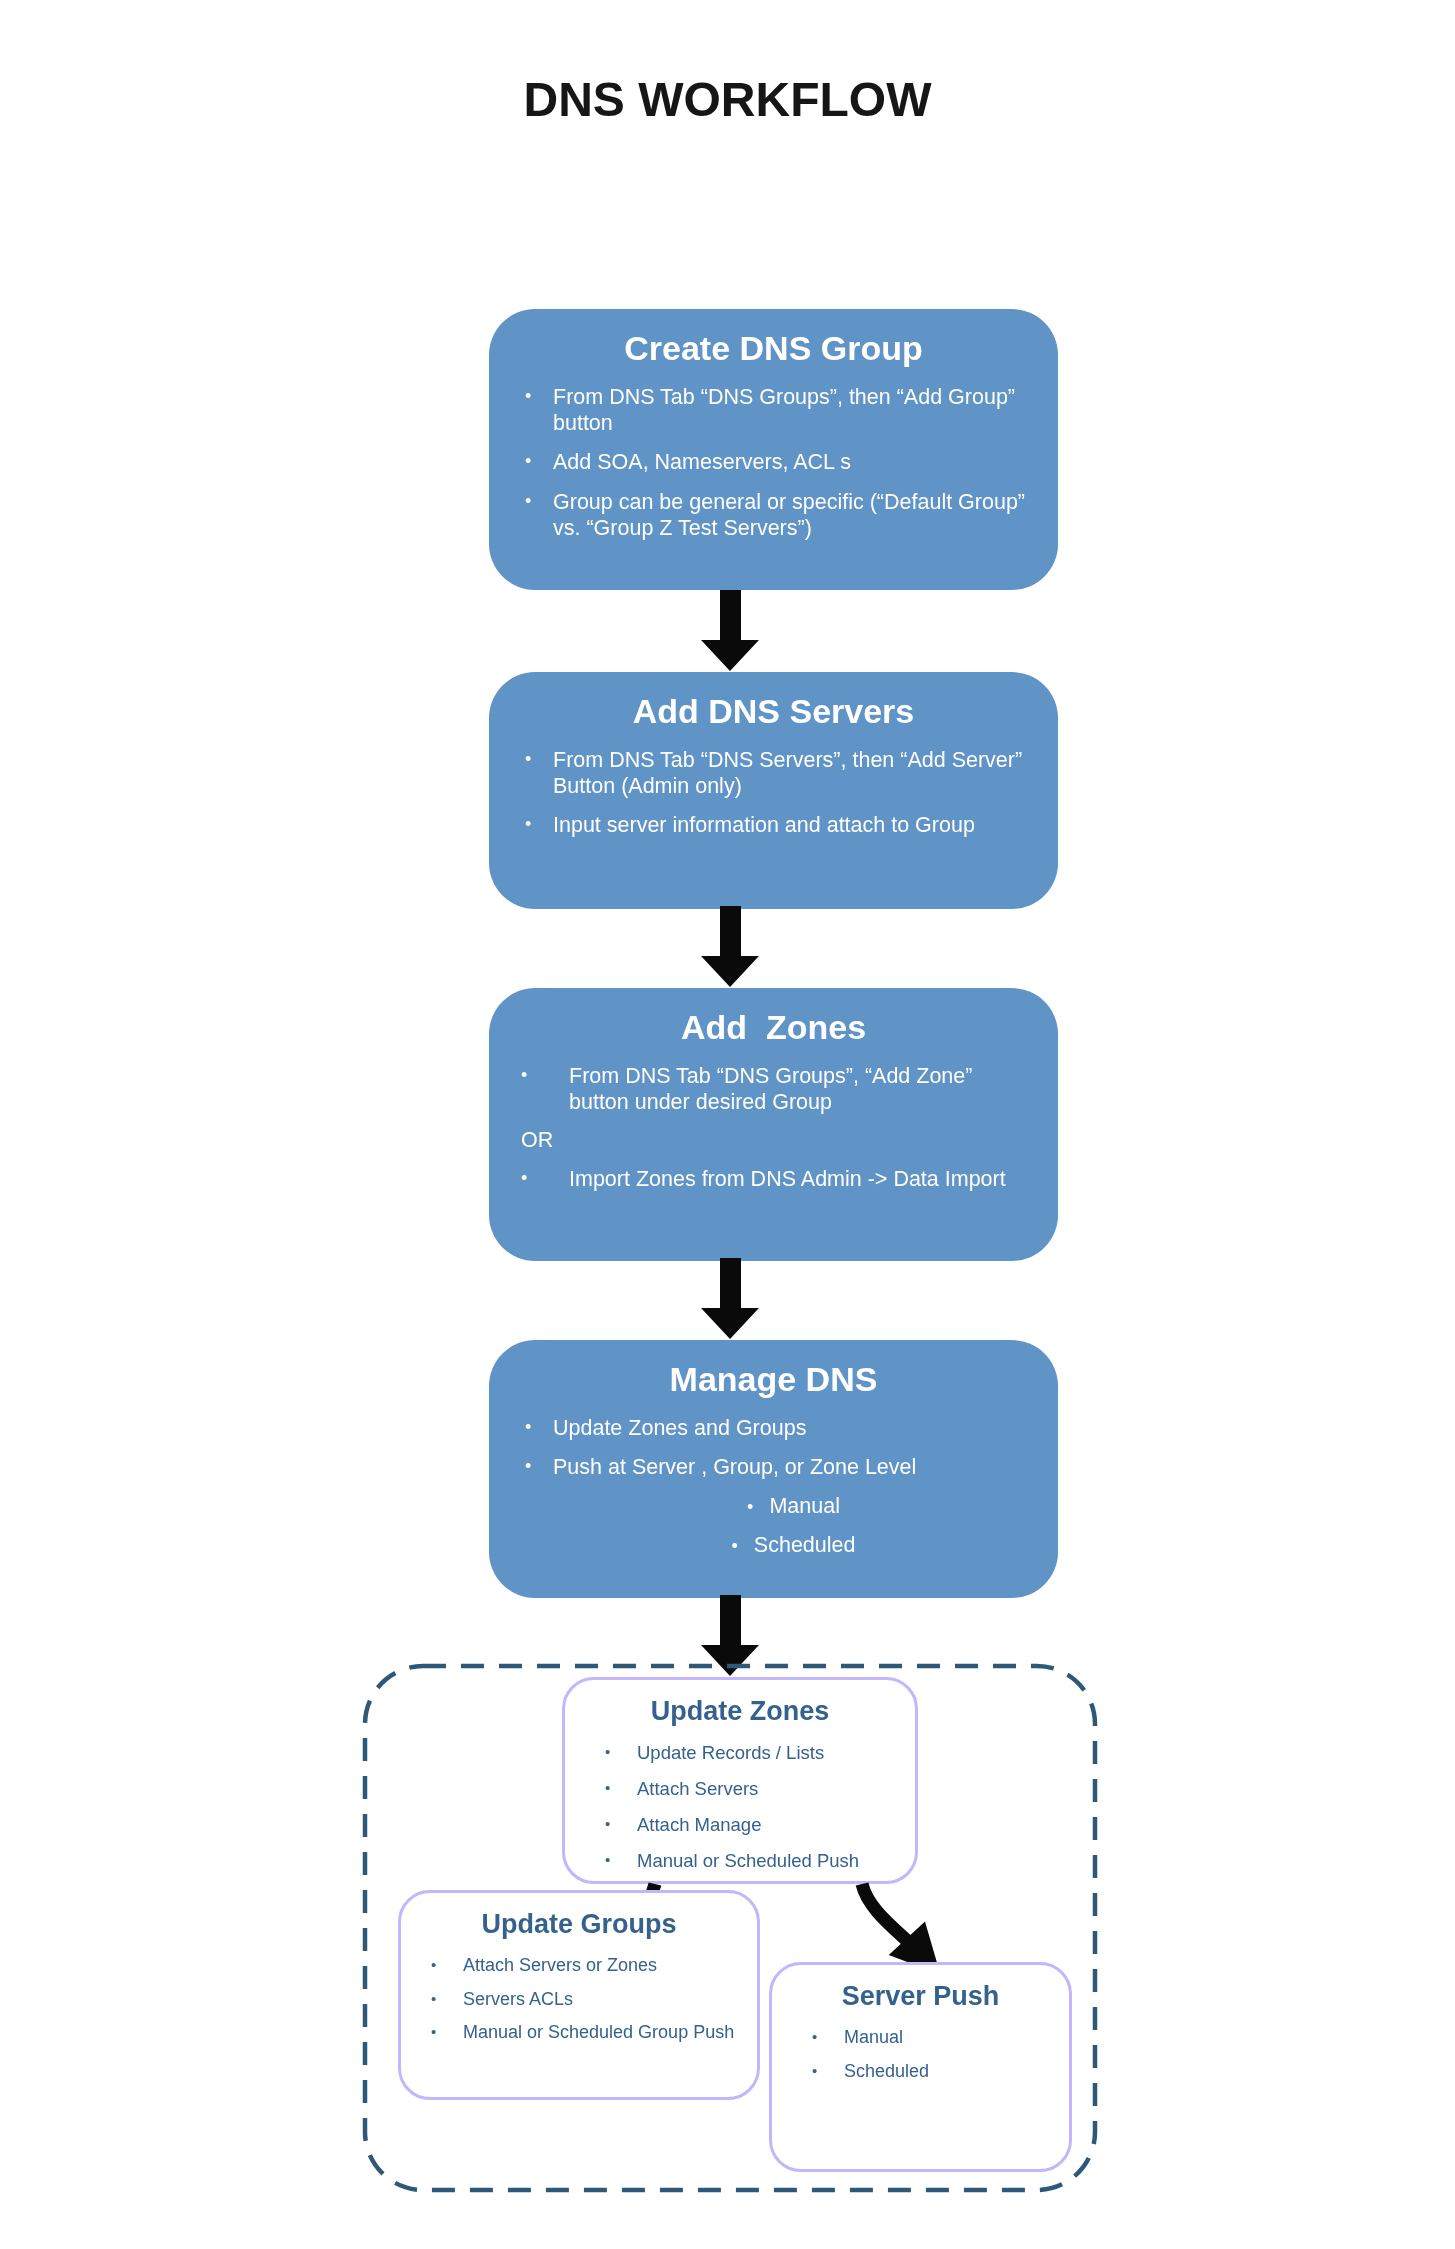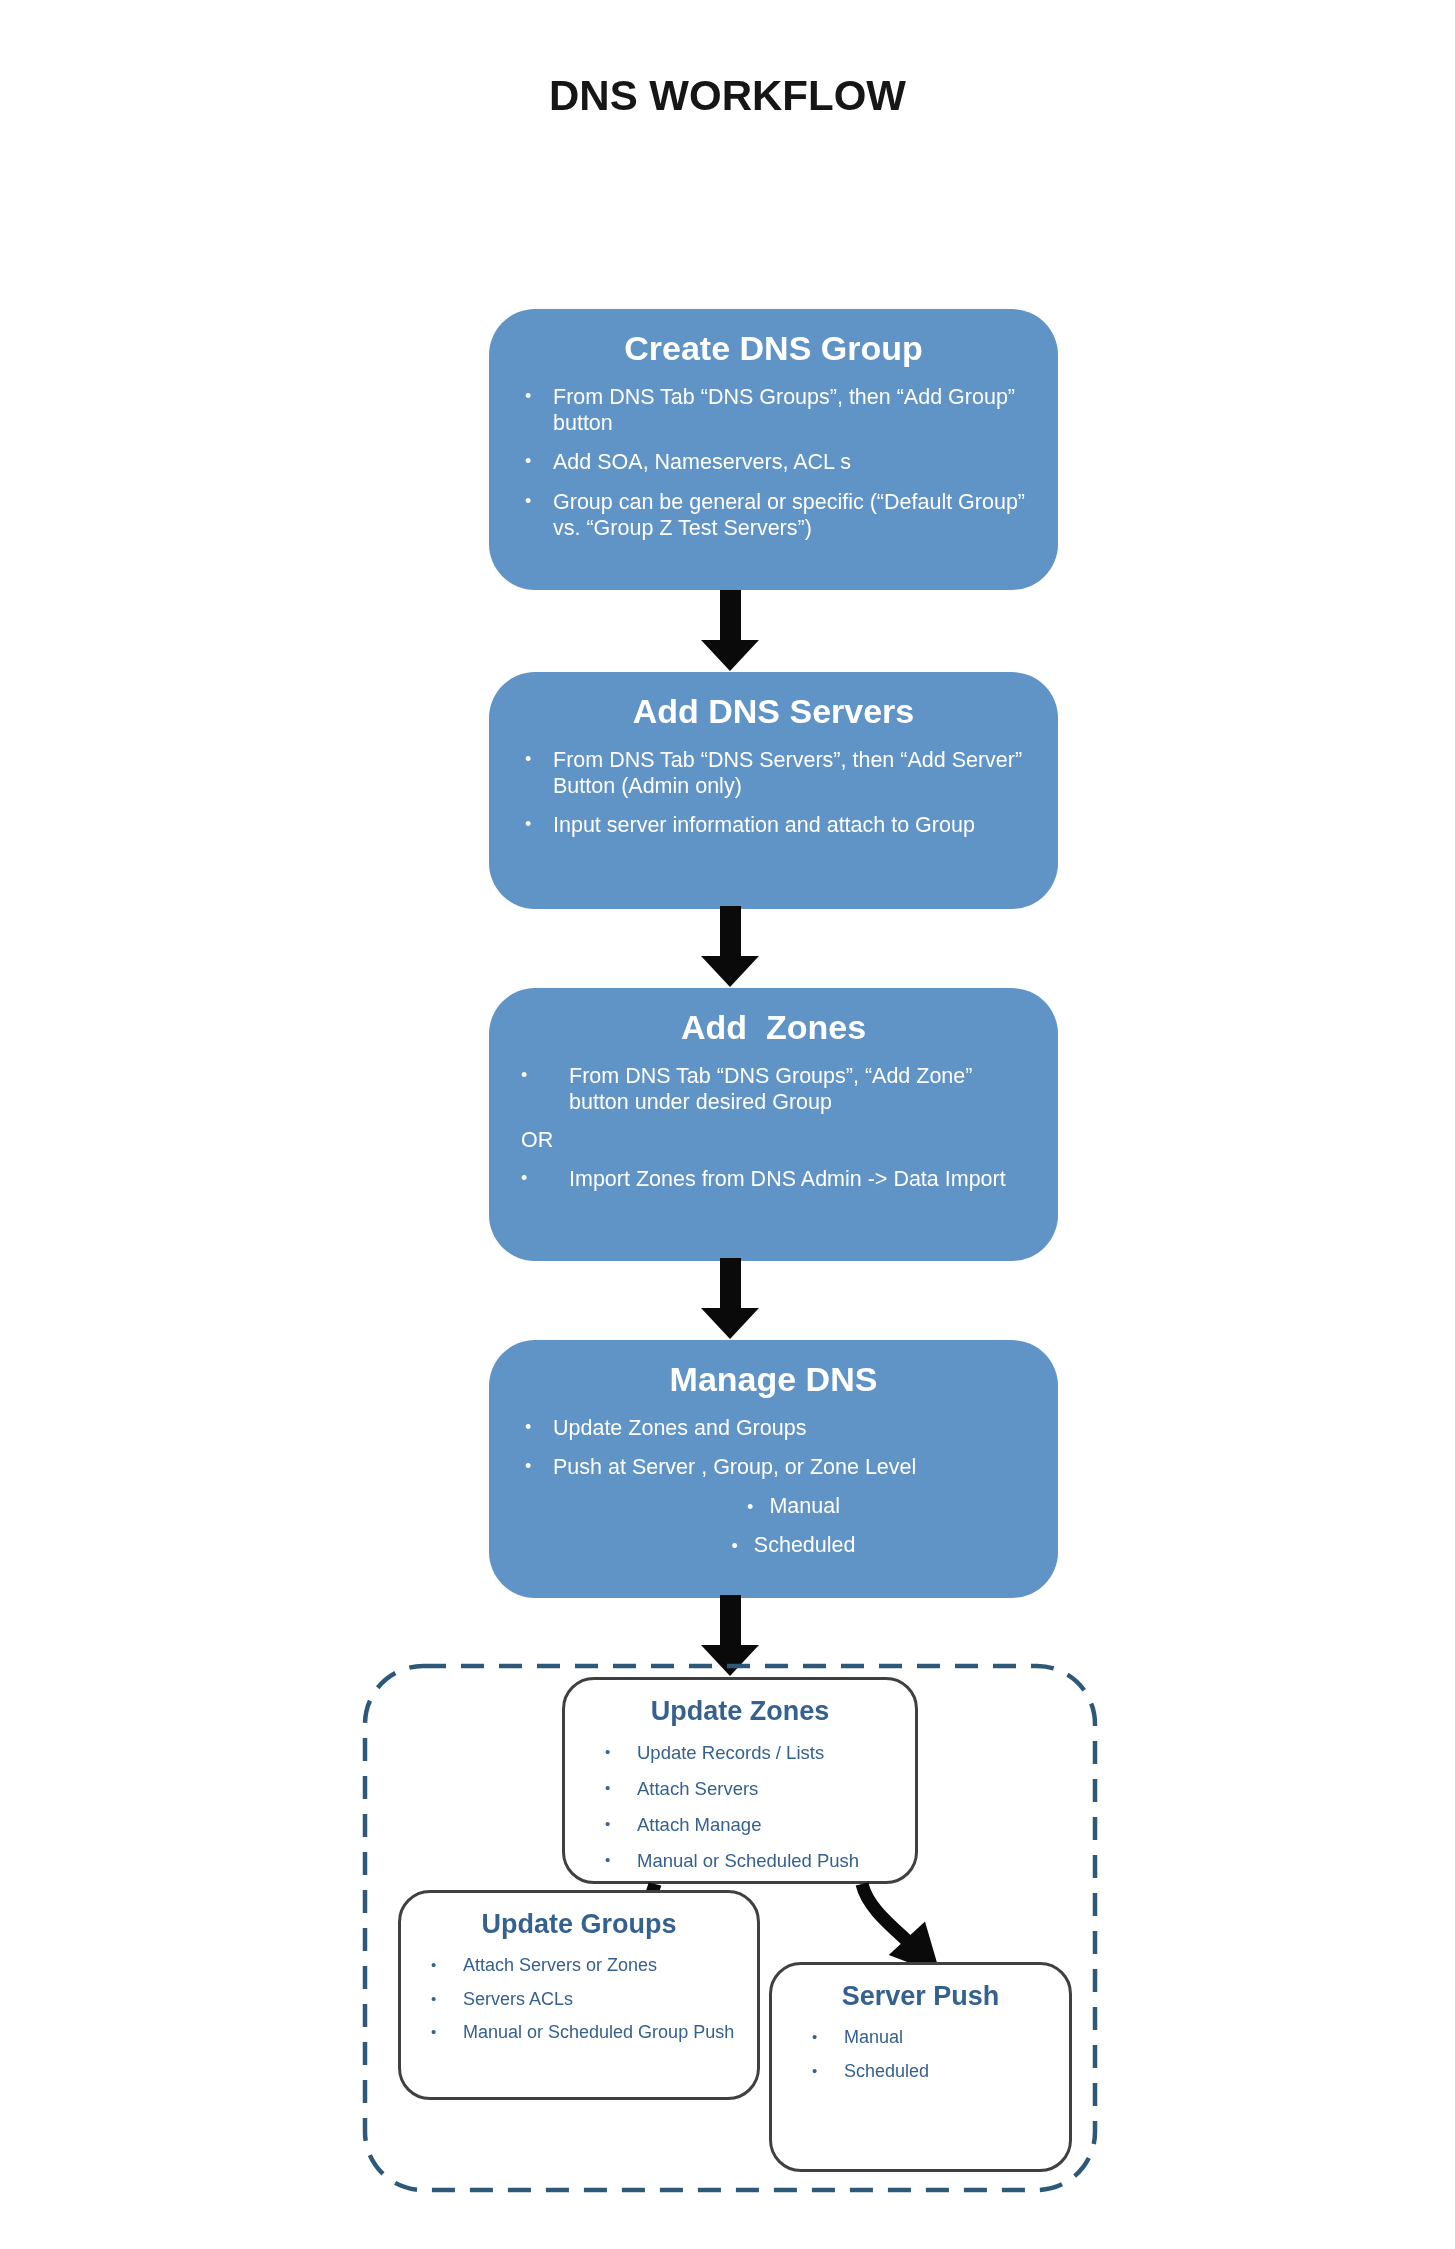--- a/index.html
+++ b/index.html
@@ -3,21 +3,21 @@
 <meta charset="utf-8">
 <style>
   * { margin:0; padding:0; box-sizing:border-box; }
   html,body { background:#ffffff; }
   body { font-family:"Liberation Sans", "DejaVu Sans", sans-serif; }
 
   .canvas { position:relative; width:1455px; height:2249px; background:#ffffff; overflow:hidden; }
 
   .page-title {
     position:absolute; top:72px; left:0; width:100%;
-    text-align:center; font-size:42px; font-weight:600; color:#161616;
+    text-align:center; font-size:48px; font-weight:600; color:#161616;
     letter-spacing:0px;
   }
 
   
   .flow-box {
     position:absolute; left:489px; width:569px;
     background:#6093C6; border-radius:46px; color:#ffffff;
   }
   .flow-box-title {
     font-size:34px; font-weight:bold; text-align:center;
@@ -40,21 +40,21 @@
     border-left:29px solid transparent; border-right:29px solid transparent;
     border-top:31px solid #0a0a0a;
   }
 
   
   .dashed-region { position:absolute; left:361px; top:1662px; }
 
   
   .detail-box {
     position:absolute; background:#ffffff;
-    border:3px solid #404040; border-radius:32px; color:#35618F;
+    border:3px solid #c4b5fd; border-radius:32px; color:#35618F;
   }
   .detail-title { font-size:27px; font-weight:bold; text-align:center; margin-top:16px; }
   .detail-bullets { list-style:none; margin:14px 0 0 0; padding:0 18px 0 40px; }
   .detail-bullets li { display:flex; font-size:18.5px; line-height:1.25; margin-bottom:13px; }
   .detail-bullets .dot { flex:none; width:32px; font-size:15px; padding-top:2px; }
 
   .box-update-zones  { left:562px; top:1677px; width:356px; height:207px; }
   .box-update-groups { left:398px; top:1890px; width:362px; height:210px; }
   .box-server-push   { left:769px; top:1962px; width:303px; height:210px; }
   .box-update-groups .detail-bullets li,

